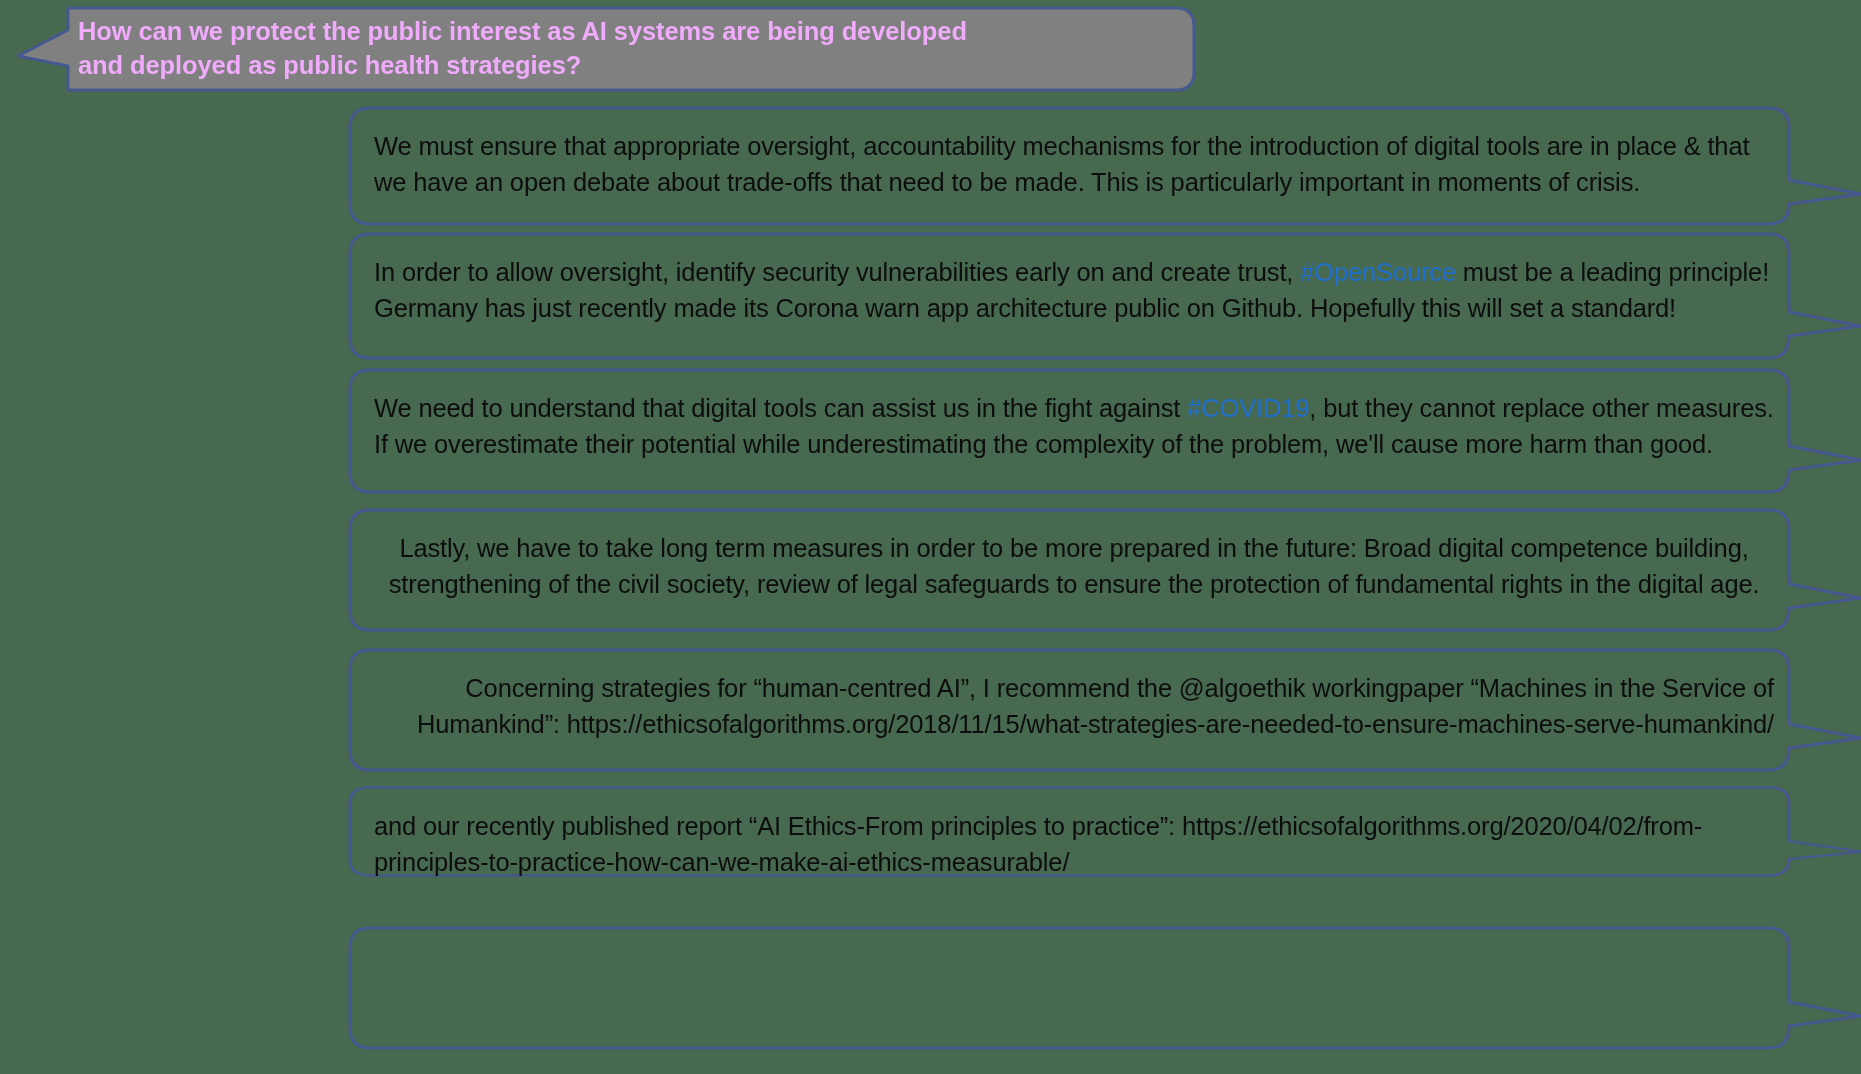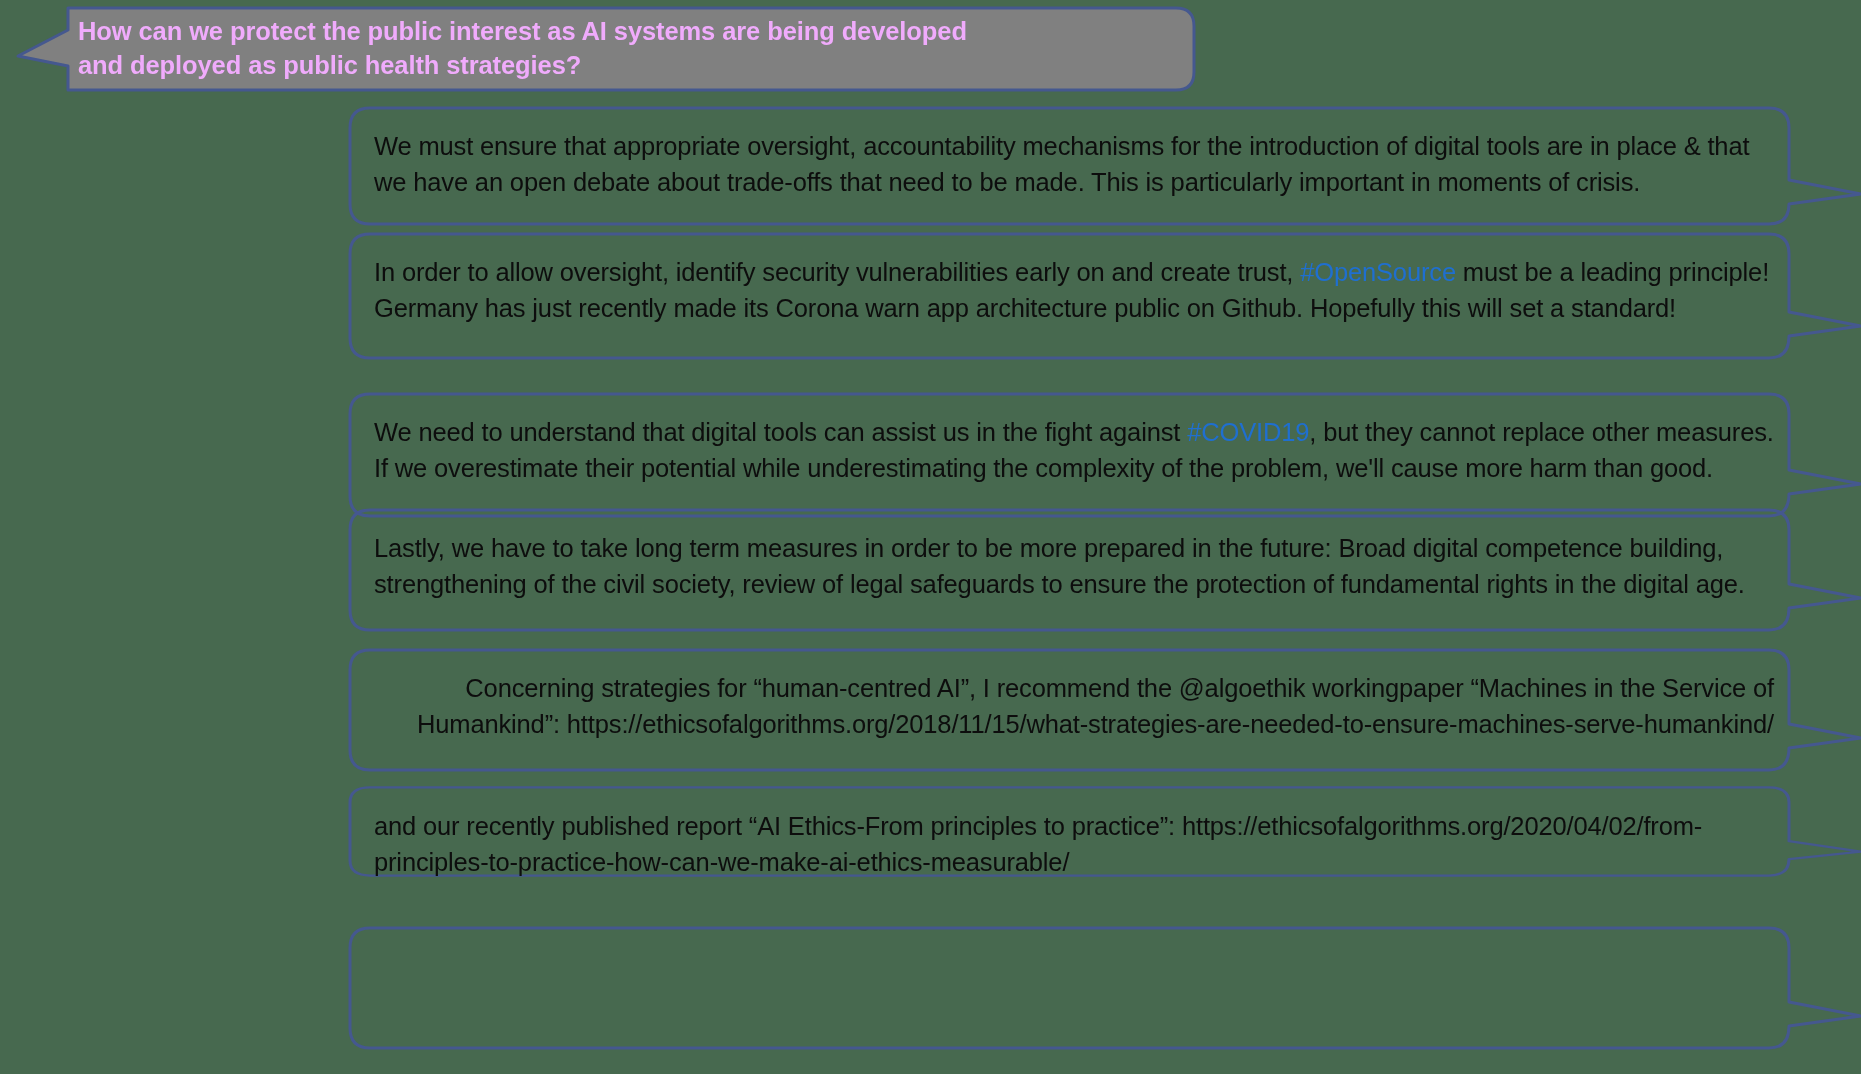--- a/index.html
+++ b/index.html
@@ -72,22 +72,22 @@
     font-size: 25.5px;
     line-height: 36px;
     letter-spacing: -0.15px;
   }
   .hashtag {
     color: #1f6fd0;
   }
 
   .m0 { top: 106px;  height: 120px; }
   .m1 { top: 232px;  height: 128px; }
-  .m2 { top: 368px;  height: 126px; margin-top: 24px; }
-  .m3 { top: 508px;  height: 124px; }
+  .m2 { top: 368px;  height: 126px; }
+  .m3 { top: 508px;  height: 124px; text-align: center; }
   .m4 { top: 648px;  height: 124px; text-align: right; }
   .m5 { top: 786px;  height: 91px; }
   .m6 { top: 926px;  height: 124px; }
 </style>
 </head>
 <body>
 
 <div class="canvas">
 
   <div class="question-wrap">

